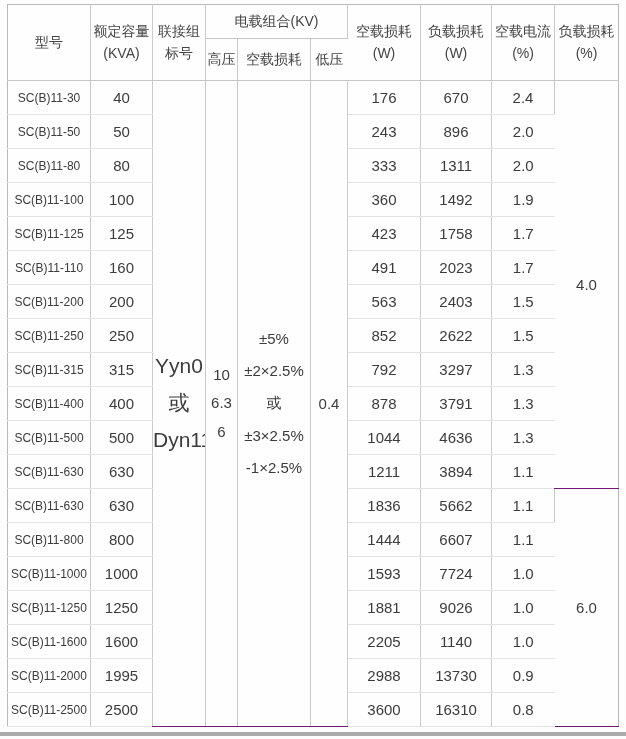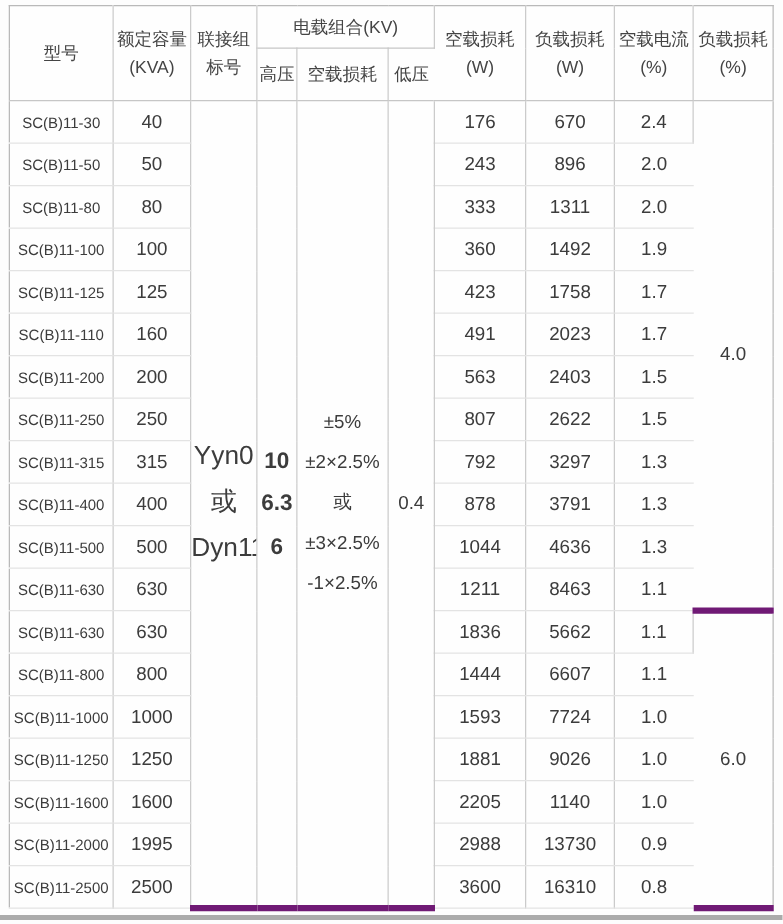--- a/index.html
+++ b/index.html
@@ -37,24 +37,24 @@
   thead tr.hrow2 { height: 42px; }
   tbody tr { height: 34px; }
   tbody td {
     border-bottom: 1px solid #e3e3e3;
     font-size: 15px;
     color: #3c3c3c;
   }
   tbody td.cell-model { font-size: 12px; }
   .multiline { white-space: pre-line; margin-left: 44px; }
   .lh-connection { line-height: 1.75; font-size: 21px; }
-  .lh-high { line-height: 1.9; font-size: 18px; font-weight: bold; }
+  .lh-high { line-height: 1.9; font-size: 15px; }
   .lh-tap { line-height: 2.15; font-size: 15px; }
   
-  td[rowspan] { border-bottom: 5px solid #701a75; }
+  td[rowspan] { border-bottom: 1px solid #701a75; }
   .bottom-bar {
     position: absolute;
     left: 0;
     top: 732px;
     width: 626px;
     height: 4px;
     background: #ababab;
   }
 </style>
 </head>
@@ -156,21 +156,21 @@
         <tr>
           <td class="cell-model">SC(B)11-200</td>
           <td>200</td>
           <td>563</td>
           <td>2403</td>
           <td>1.5</td>
         </tr>
         <tr>
           <td class="cell-model">SC(B)11-250</td>
           <td>250</td>
-          <td>807</td>
+          <td>852</td>
           <td>2622</td>
           <td>1.5</td>
         </tr>
         <tr>
           <td class="cell-model">SC(B)11-315</td>
           <td>315</td>
           <td>792</td>
           <td>3297</td>
           <td>1.3</td>
         </tr>
@@ -185,21 +185,21 @@
           <td class="cell-model">SC(B)11-500</td>
           <td>500</td>
           <td>1044</td>
           <td>4636</td>
           <td>1.3</td>
         </tr>
         <tr>
           <td class="cell-model">SC(B)11-630</td>
           <td>630</td>
           <td>1211</td>
-          <td>8463</td>
+          <td>3894</td>
           <td>1.1</td>
         </tr>
         <tr>
           <td class="cell-model">SC(B)11-630</td>
           <td>630</td>
           <td>1836</td>
           <td>5662</td>
           <td>1.1</td>
           <td rowspan="7">6.0</td>
         </tr>

